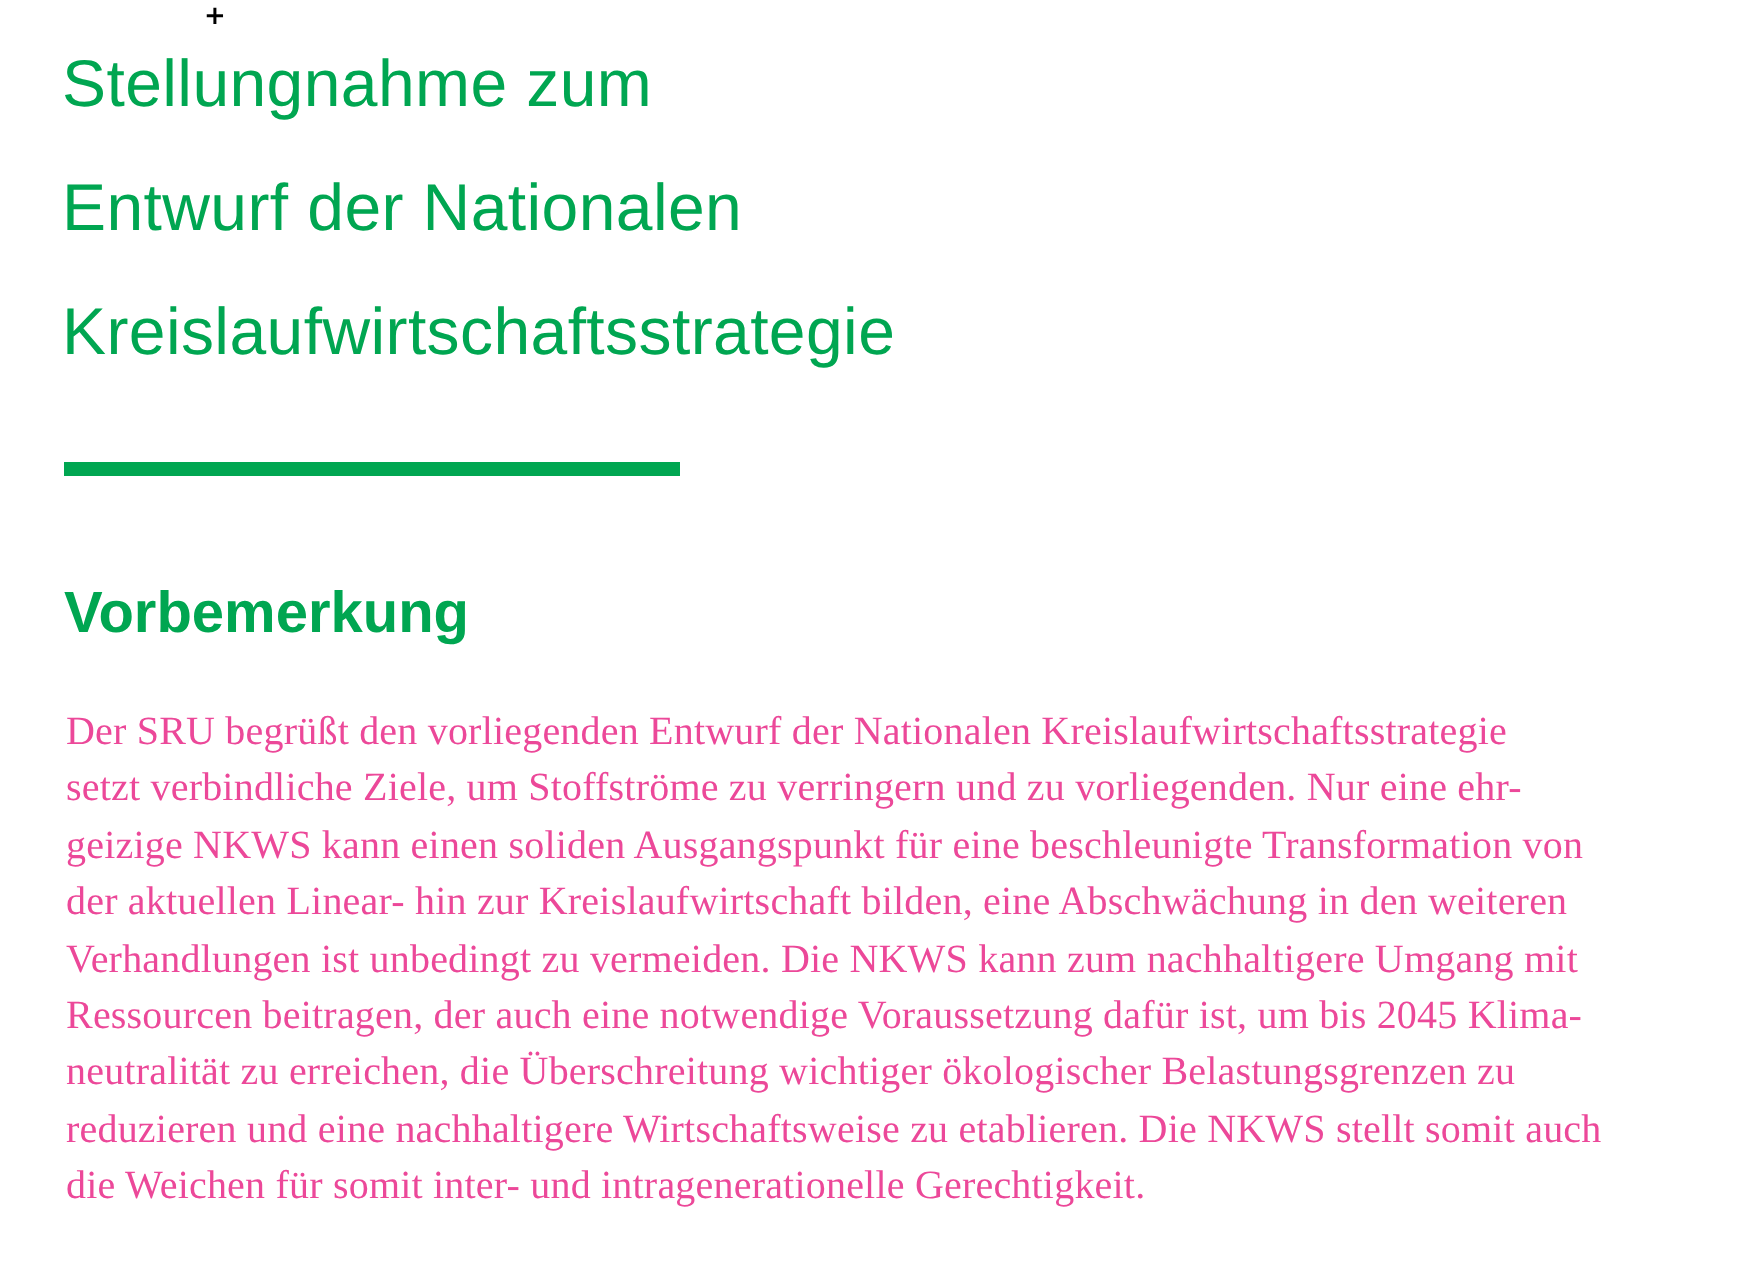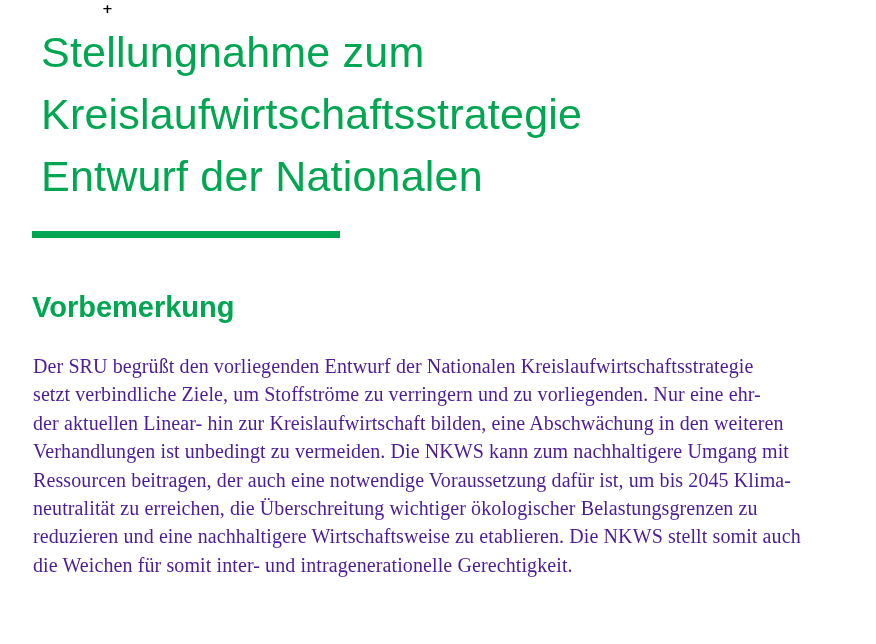--- a/index.html
+++ b/index.html
@@ -22,23 +22,23 @@
     font-size: 13px;
     line-height: 13px;
     font-weight: bold;
     color: #000000;
     font-family: "DejaVu Sans", sans-serif;
   }
   .doc-title {
     position: absolute;
     left: 31px;
     top: 11px;
-    margin: 10px;
+    margin: 0;
     color: #00a651;
-    font-size: 43px;
+    font-size: 33px;
     line-height: 62px;
     font-weight: 300;
     letter-spacing: 0.2px;
     white-space: nowrap;
   }
   .title-rule {
     position: absolute;
     left: 32px;
     top: 231px;
     width: 308px;
@@ -54,50 +54,51 @@
     font-size: 29px;
     line-height: 34px;
     font-weight: 700;
     white-space: nowrap;
   }
   .paragraph {
     position: absolute;
     left: 33px;
     top: 352px;
     width: 835px;
-    color: #4c1d95;
+    color: #ec4899;
     font-family: "Liberation Serif", "DejaVu Serif", serif;
     font-size: 20px;
     line-height: 28.4px;
     letter-spacing: 0.1px;
   }
   .paragraph .line {
     white-space: nowrap;
   }
 </style>
 </head>
 <body>
 
 <div class="page">
 
   <span class="cursor-mark">+</span>
 
   <h1 class="doc-title">
     <div>Stellungnahme zum</div>
+    <div>Entwurf der Nationalen</div>
     <div>Kreislaufwirtschaftsstrategie</div>
-    <div>Entwurf der Nationalen</div>
   </h1>
 
   <div class="title-rule"></div>
 
   <h2 class="section-heading">Vorbemerkung</h2>
 
   <div class="paragraph">
     <div class="line">Der SRU begrüßt den vorliegenden Entwurf der Nationalen Kreislaufwirtschaftsstrategie</div>
     <div class="line">setzt verbindliche Ziele, um Stoffströme zu verringern und zu vorliegenden. Nur eine ehr-</div>
+    <div class="line">geizige NKWS kann einen soliden Ausgangspunkt für eine beschleunigte Transformation von</div>
     <div class="line">der aktuellen Linear- hin zur Kreislaufwirtschaft bilden, eine Abschwächung in den weiteren</div>
     <div class="line">Verhandlungen ist unbedingt zu vermeiden. Die NKWS kann zum nachhaltigere Umgang mit</div>
     <div class="line">Ressourcen beitragen, der auch eine notwendige Voraussetzung dafür ist, um bis 2045 Klima-</div>
     <div class="line">neutralität zu erreichen, die Überschreitung wichtiger ökologischer Belastungsgrenzen zu</div>
     <div class="line">reduzieren und eine nachhaltigere Wirtschaftsweise zu etablieren. Die NKWS stellt somit auch</div>
     <div class="line">die Weichen für somit inter- und intragenerationelle Gerechtigkeit.</div>
   </div>
 
 </div>
 

